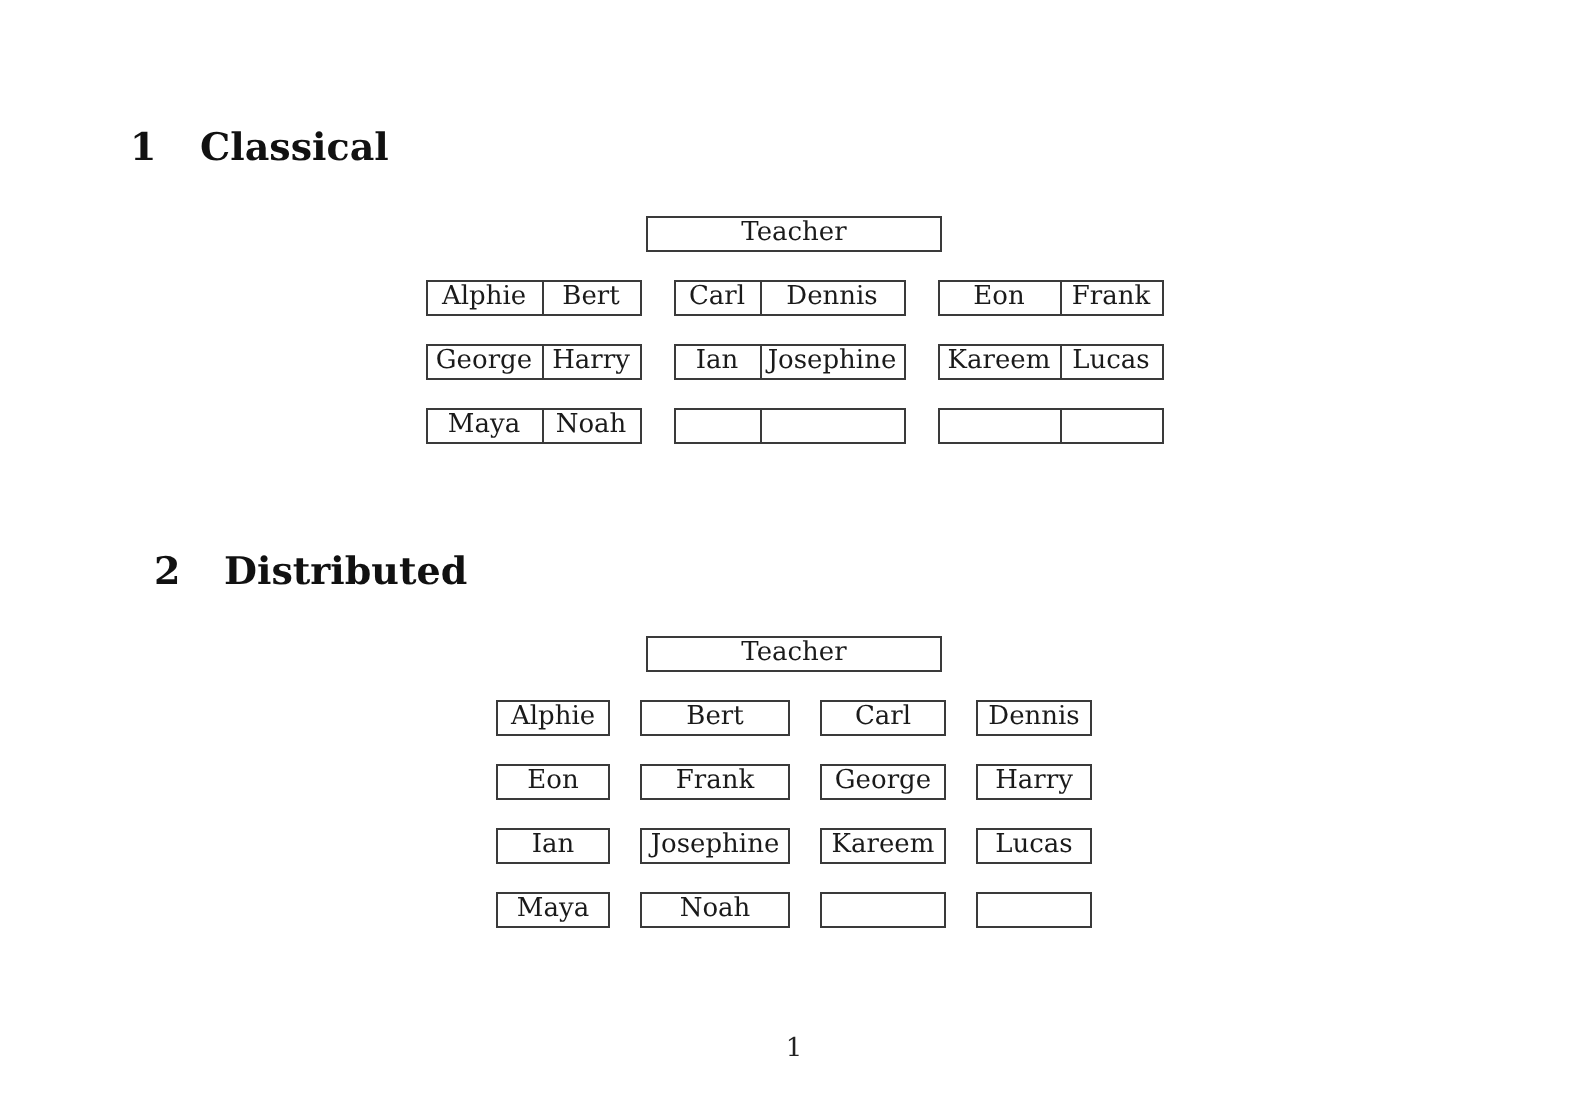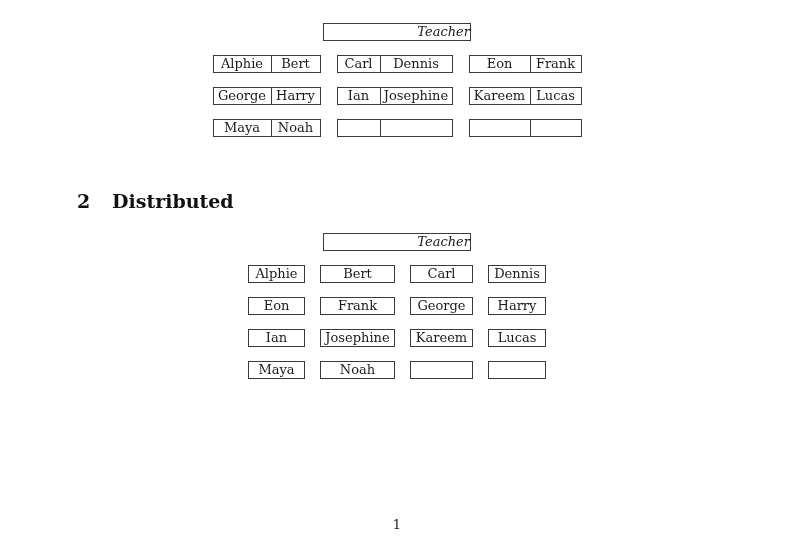--- a/index.html
+++ b/index.html
@@ -29,23 +29,22 @@
   .diagram {
     display: flex;
     flex-direction: column;
     align-items: center;
   }
   .teacher-box {
     width: 146px;
     height: 16px;
     line-height: 16px;
     border: 1px solid #3a3a3a;
-    text-align: right;
+    text-align: center;
     font-size: 13px;
-    font-style: italic;
   }
   #classical-diagram .teacher-box { margin-top: 23px; }
   #distributed-diagram .teacher-box { margin-top: 21px; }
 
   .desk-row { display: flex; gap: 16px; margin-top: 14px; }
   #classical-diagram .desk-row:first-of-type { margin-top: 13px; }
   .desk { display: flex; border: 1px solid #3a3a3a; }
   .seat {
     height: 16px;
     line-height: 16px;
@@ -80,20 +79,21 @@
     text-align: center;
     font-size: 13px;
     color: #222;
   }
 </style>
 </head>
 <body>
 
 <div class="page">
 
+  <h2 class="section-heading" id="heading-1"><span class="sec-num">1</span><span>Classical</span></h2>
 
   <div class="diagram" id="classical-diagram">
     <div class="teacher-box">Teacher</div>
 
     <div class="desk-row">
       <div class="desk gA">
         <span class="seat s1">Alphie</span>
         <span class="seat s2">Bert</span>
       </div>
       <div class="desk gB">

